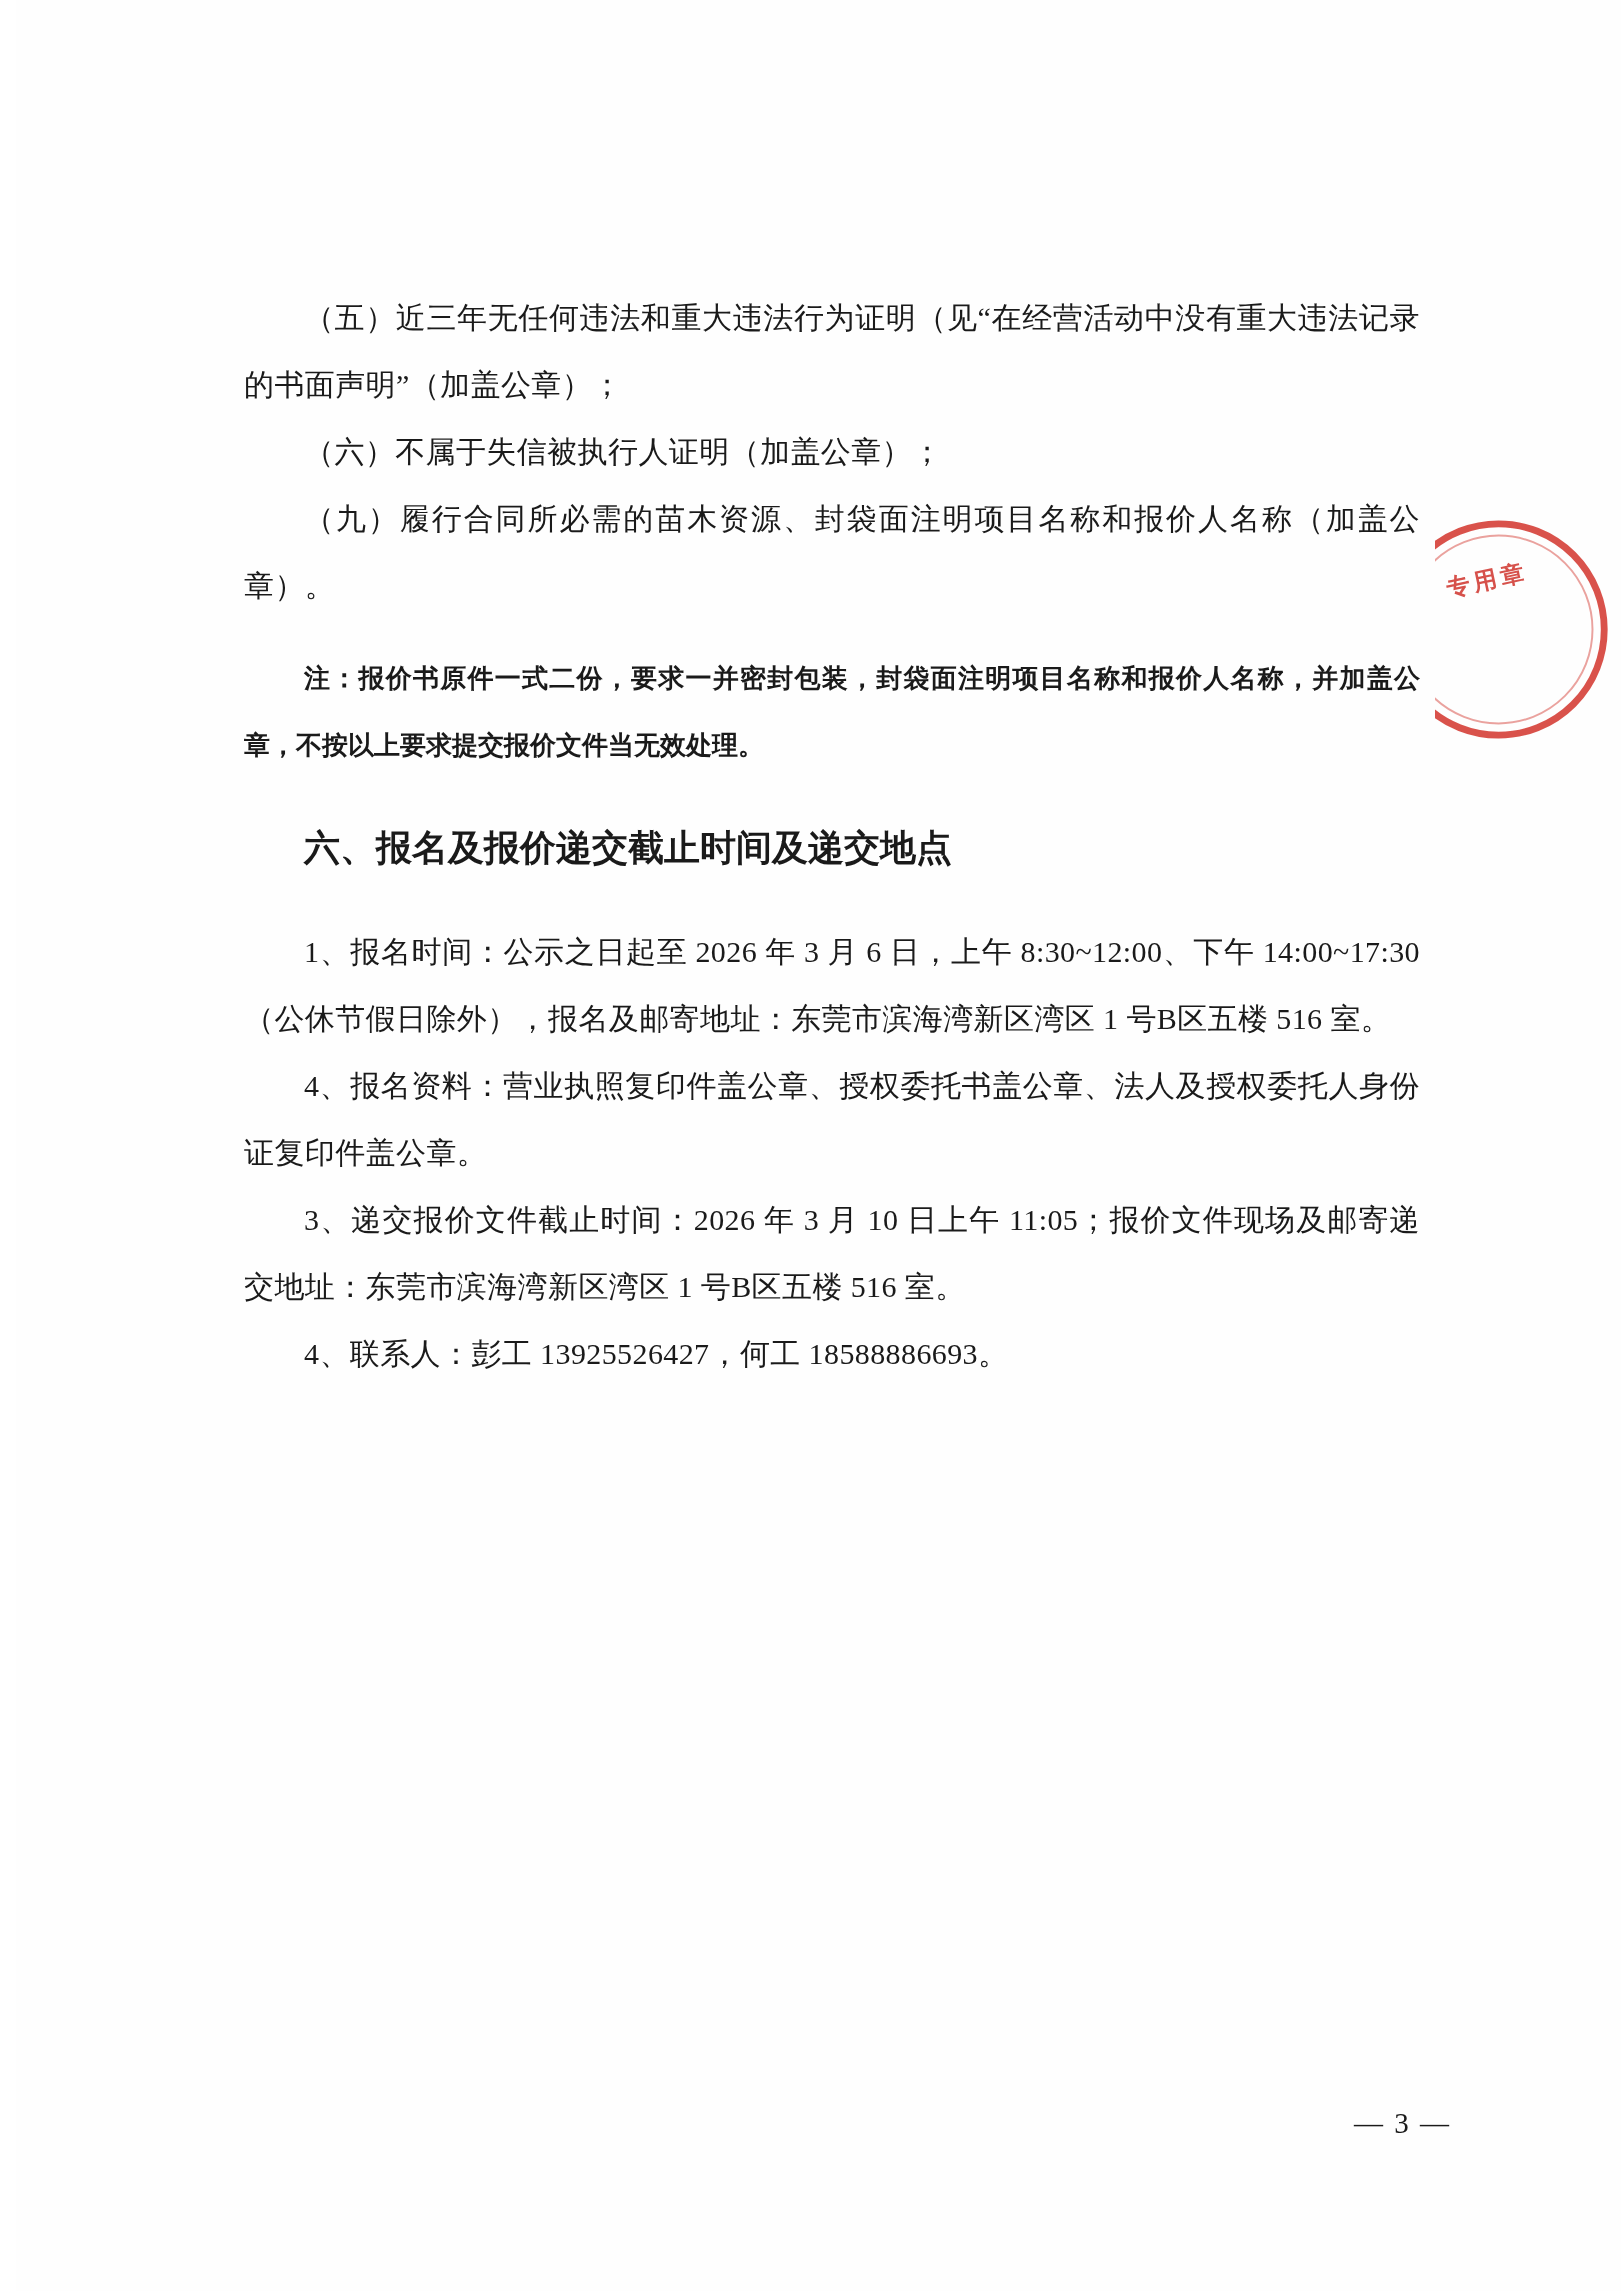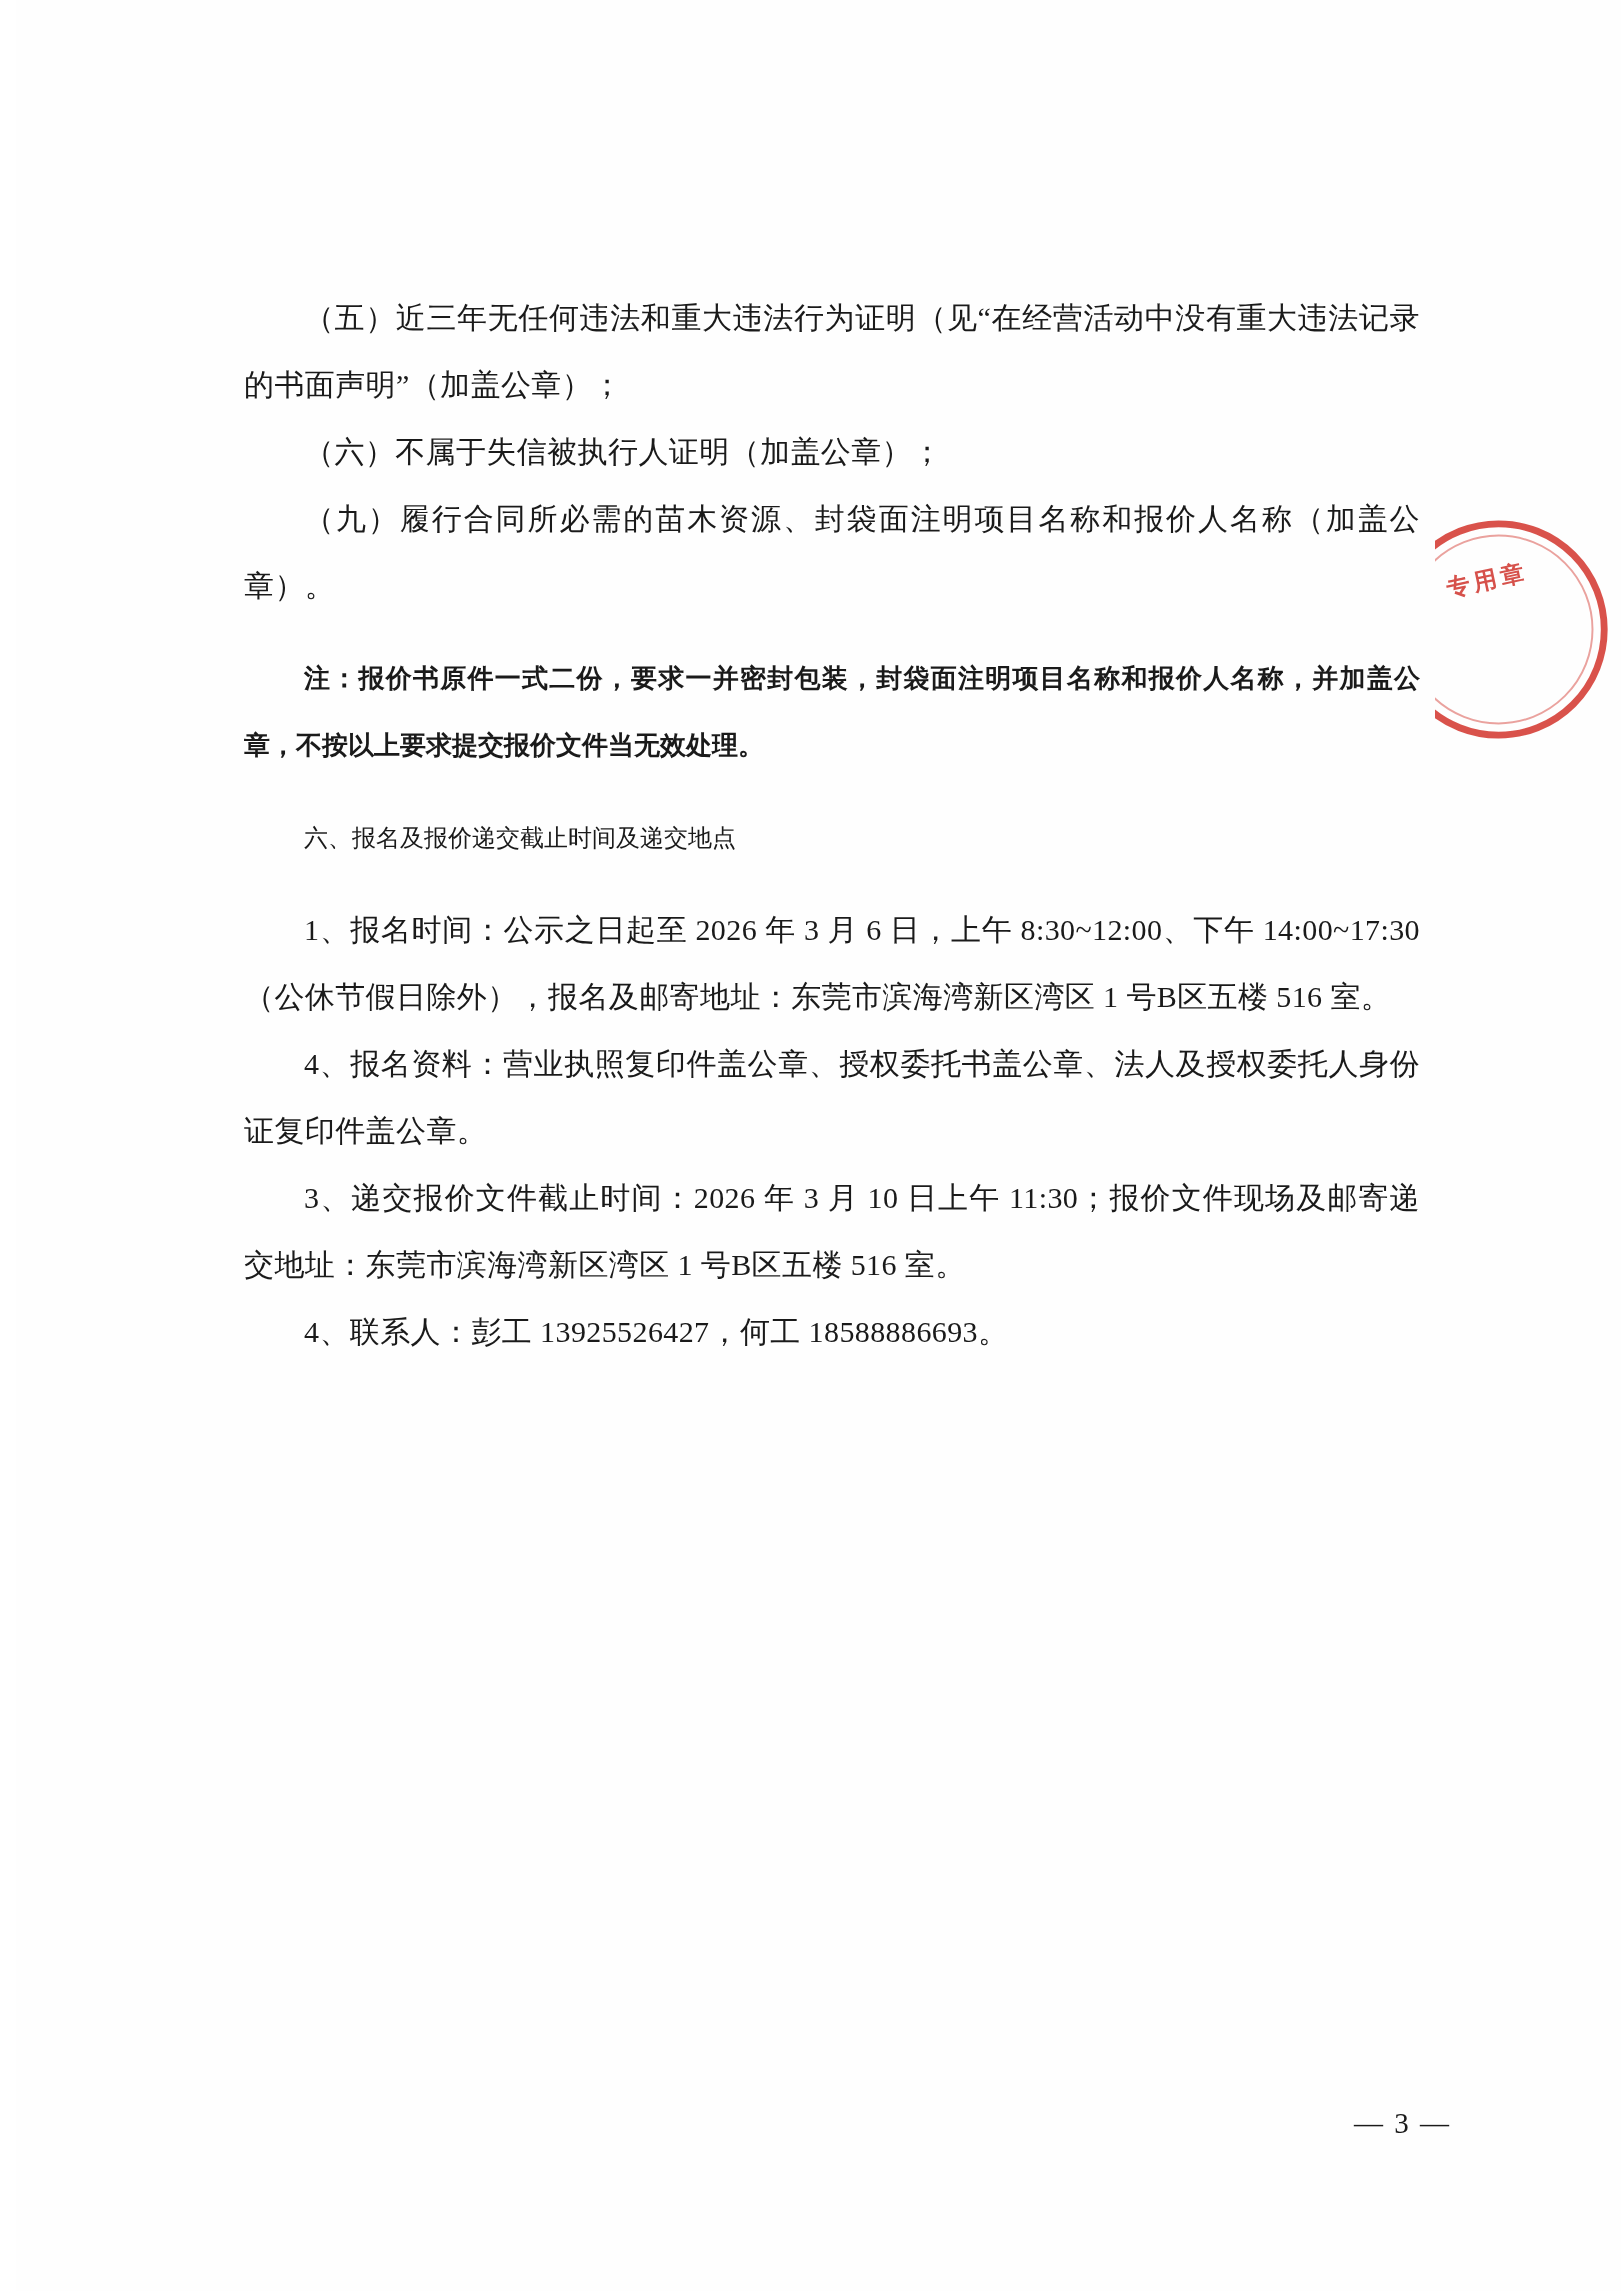--- a/index.html
+++ b/index.html
@@ -34,22 +34,22 @@
     line-height: 67px;
     text-align: justify;
     text-justify: inter-ideograph;
     margin: 0 0 0 0;
     letter-spacing: 0.4px;
   }
   .indent {
     text-indent: 60px;
   }
   .heading {
-    font-size: 24px;
-    font-weight: normal;
+    font-size: 36px;
+    font-weight: bold;
     line-height: 67px;
     text-indent: 60px;
   }
   .note {
     font-weight: bold;
     font-size: 26px;
     line-height: 67px;
     text-align: justify;
     text-justify: inter-ideograph;
   }
@@ -98,21 +98,21 @@
     <p class="para indent">（五）近三年无任何违法和重大违法行为证明（见“在经营活动中没有重大违法记录的书面声明”（加盖公章）；</p>
     <p class="para indent">（六）不属于失信被执行人证明（加盖公章）；</p>
     <p class="para indent">（九）履行合同所必需的苗木资源、封袋面注明项目名称和报价人名称（加盖公章）。</p>
 
     <p class="note indent">注：报价书原件一式二份，要求一并密封包装，封袋面注明项目名称和报价人名称，并加盖公章，不按以上要求提交报价文件当无效处理。</p>
 
     <p class="heading">六、报名及报价递交截止时间及递交地点</p>
 
     <p class="para indent">1、报名时间：公示之日起至 2026 年 3 月 6 日，上午 8:30~12:00、下午 14:00~17:30（公休节假日除外），报名及邮寄地址：东莞市滨海湾新区湾区 1 号B区五楼 516 室。</p>
     <p class="para indent">4、报名资料：营业执照复印件盖公章、授权委托书盖公章、法人及授权委托人身份证复印件盖公章。</p>
-    <p class="para indent">3、递交报价文件截止时间：2026 年 3 月 10 日上午 11:30；报价文件现场及邮寄递交地址：东莞市滨海湾新区湾区 1 号B区五楼 516 室。</p>
+    <p class="para indent">3、递交报价文件截止时间：2026 年 3 月 10 日上午 11:05；报价文件现场及邮寄递交地址：东莞市滨海湾新区湾区 1 号B区五楼 516 室。</p>
     <p class="para indent">4、联系人：彭工 13925526427，何工 18588886693。</p>
 
   </div>
 
   <div class="stamp">
     <svg width="225" height="225" viewBox="0 0 230 230" aria-hidden="true">
       <circle cx="65" cy="115" r="108" fill="none" stroke="#d2342b" stroke-width="7" opacity="0.85"></circle>
       <circle cx="65" cy="115" r="96" fill="none" stroke="#d2342b" stroke-width="2" opacity="0.45"></circle>
     </svg>
   </div>

